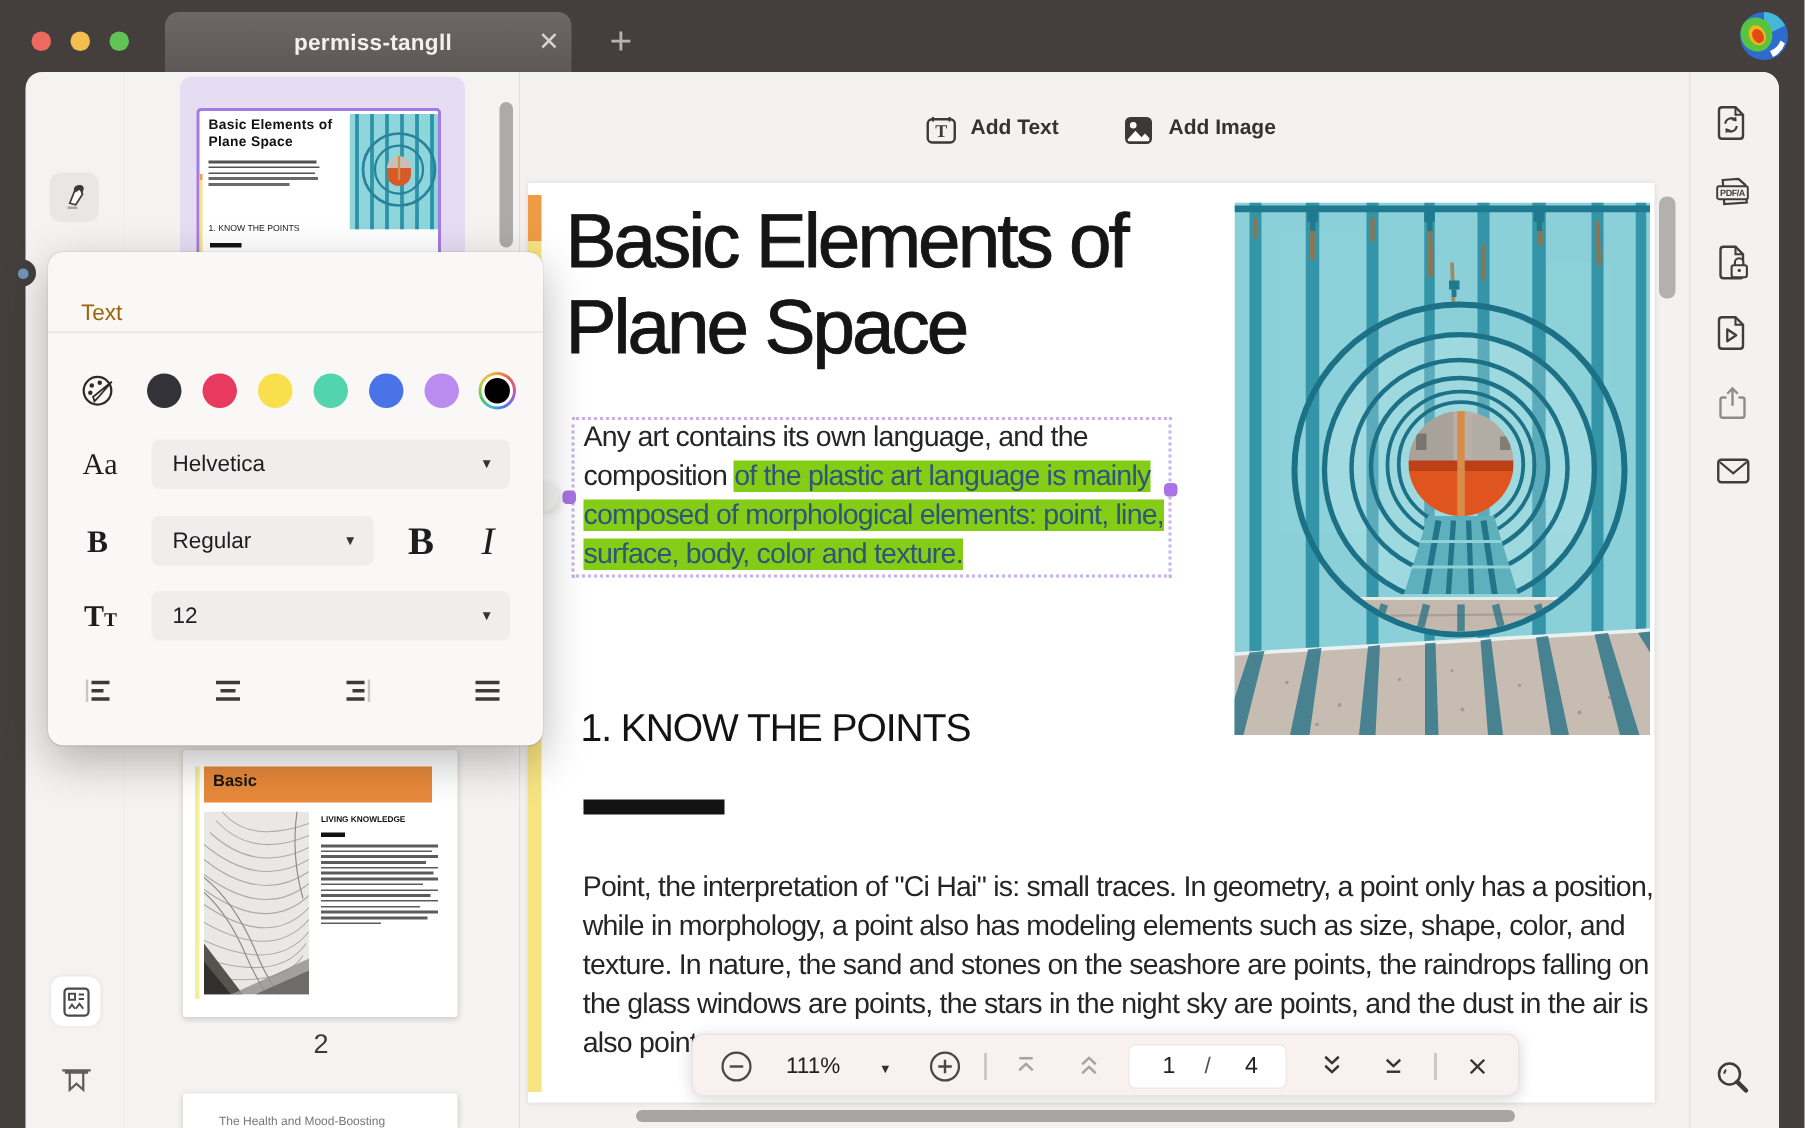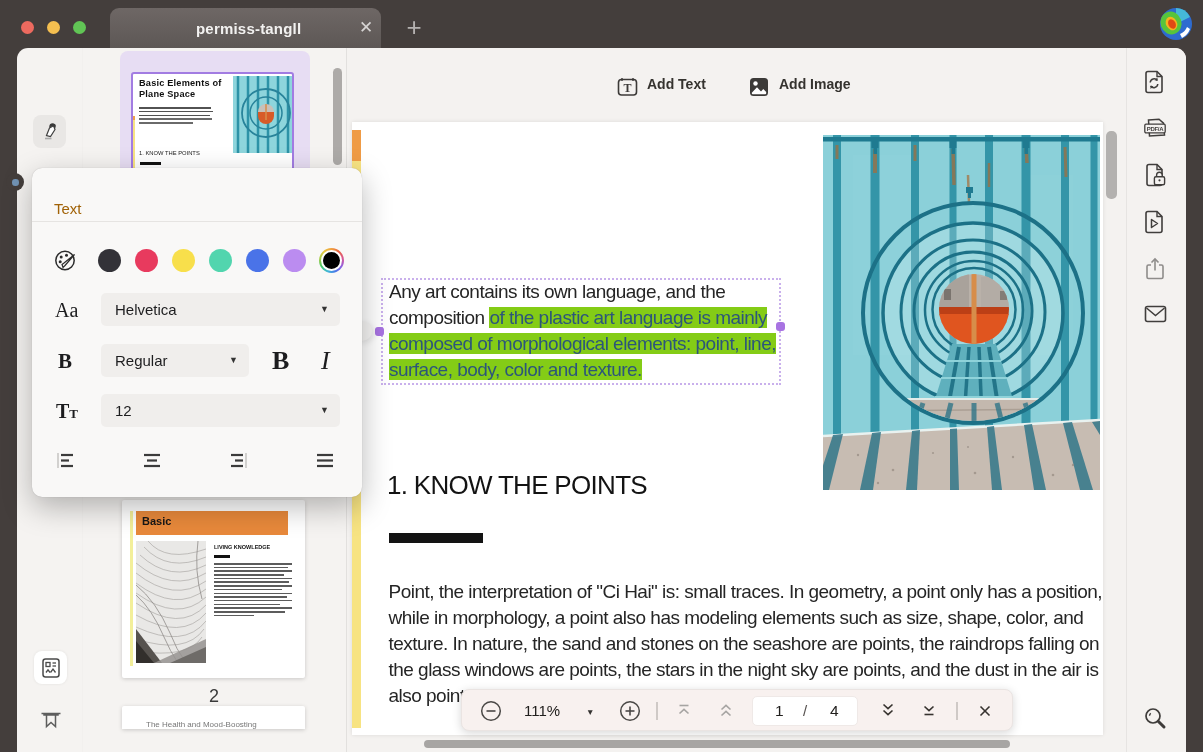--- a/index.html
+++ b/index.html
@@ -24,21 +24,21 @@
   .toolbtn { position:absolute; left:16px; top:67px; width:33px; height:33px; background:#e9e7e5; border-radius:8px; }
   .lb-active { position:absolute; left:17px; top:603px; width:33px; height:33px; background:#fff; border-radius:8px; box-shadow:0 0 3px rgba(0,0,0,0.08); }
   .strip-divider { position:absolute; left:65px; top:0; width:1px; height:704px; background:#f2f0ee; }
 
   
   .thumbs { position:absolute; left:66px; top:0; width:264px; height:704px; overflow:hidden; }
   .sel1 { position:absolute; left:37px; top:3px; width:190px; height:130px; background:#e7ddf3; border-radius:8px; }
   .page1 { position:absolute; left:48px; top:24px; width:163px; height:110px; background:#fff; border:2px solid #a27ce2; border-radius:3px; overflow:hidden;}
   .page2 { position:absolute; left:39px; top:452px; width:183px; height:178px; background:#fff; border-radius:2px; box-shadow:0 1px 4px rgba(0,0,0,0.18); overflow:hidden;}
   .pnum { position:absolute; left:0; top:638px; width:262px; text-align:center; font-size:18px; color:#3a3a3a; }
-  .page3 { position:absolute; left:39px; top:658px; width:183px; height:23px; background:#fff; border-radius:2px 2px 0 0; box-shadow:0 1px 4px rgba(0,0,0,0.18); overflow:hidden; }
+  .page3 { position:absolute; left:39px; top:681px; width:183px; height:23px; background:#fff; border-radius:2px 2px 0 0; box-shadow:0 1px 4px rgba(0,0,0,0.18); overflow:hidden; }
   .tscroll { position:absolute; left:250px; top:20px; width:9px; height:97px; background:#adaaa8; border-radius:5px; }
   .thumb-divider { position:absolute; left:263px; top:0px; width:1px; height:704px; background:#e2e0de; }
 
   
   .main { position:absolute; left:330px; top:0; width:779px; height:704px; background:#f4f2f0; }
   .mainbtn { position:absolute; top:28px; height:22px; font-size:14px; font-weight:bold; color:#35332f; }
   .page { position:absolute; left:5px; top:74px; width:751px; height:613px; background:#fff; box-shadow:0 0 4px rgba(0,0,0,0.10); }
   .mscroll { position:absolute; left:759px; top:83px; width:11px; height:68px; background:#b3b1af; border-radius:5px; }
 
   
@@ -207,20 +207,21 @@
       <svg class="abs" style="left:402px; top:29px;" width="20" height="20" viewBox="0 0 20 20">
         <rect x="1" y="1" width="18" height="18" rx="3.5" fill="#3c3a38"></rect>
         <circle cx="6.5" cy="6.5" r="2.2" fill="#fff"></circle>
         <path d="M2.8 15.8 L8 10.2 L12 14.5 L14.3 12 L17.2 15 L17.2 16.2 Q17.2 17.2 16.2 17.2 L3.8 17.2 Q2.8 17.2 2.8 16.2 Z" fill="#fff"></path>
       </svg>
       <div class="mainbtn" style="left:432px;">Add Image</div>
 
       <div class="page">
         <div class="stripe-o"></div>
         <div class="stripe-y"></div>
+        <div class="doctitle">Basic Elements of<br>Plane Space</div>
         <div class="textbox"></div>
         <div class="para1">
           Any art contains its own language, and the<br>
           composition <span class="hl">of the plastic art language is mainly</span><br>
           <span class="hl">composed of morphological elements: point, line,</span><br>
           <span class="hl">surface, body, color and texture.</span>
         </div>
         <div class="handle" style="left:23px; top:205px;"></div>
         <div class="handle" style="left:424px; top:200px;"></div>
         <div class="h2">1. KNOW THE POINTS</div>

